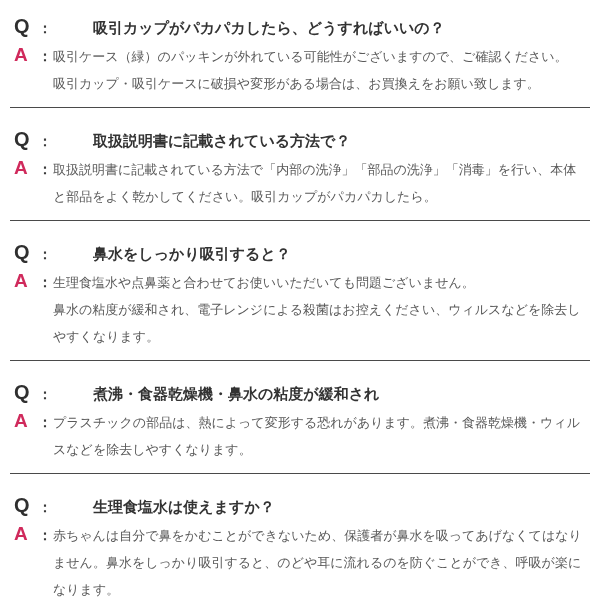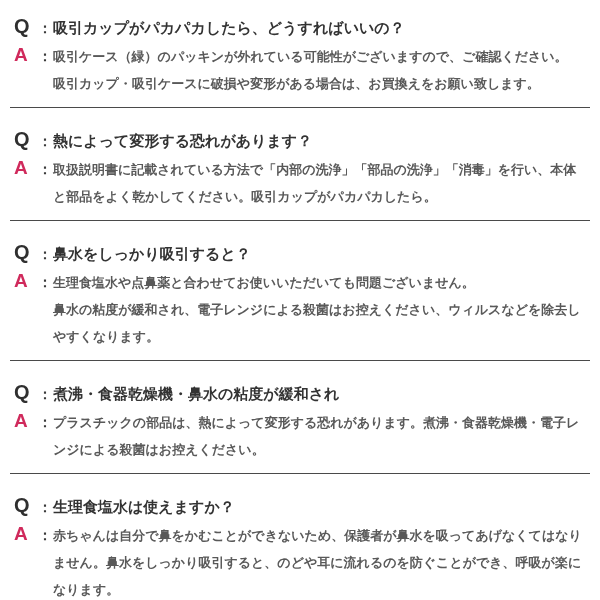--- a/index.html
+++ b/index.html
@@ -60,25 +60,26 @@
     font-weight: 700;
     color: var(--marker_colon);
     line-height: 1;
   }
   .q-text {
     flex: 1;
     font-size: 15px;
     font-weight: 700;
     color: var(--question_text);
     line-height: 24px;
+    margin-left: 40px;
   }
   .a-text {
     flex: 1;
     font-size: 13px;
-    font-weight: 700;
+    font-weight: 400;
     color: var(--answer_text);
     line-height: 27px;
     white-space: pre-line;
   }
 </style>
 </head>
 <body>
 
 <main class="faq">
 
@@ -95,21 +96,21 @@
 吸引カップ・吸引ケースに破損や変形がある場合は、お買換えをお願い致します。</div>
     </div>
   </section>
 
   <hr class="divider">
 
   <section class="faq-item">
     <div class="q-row">
       <span class="q-mark">Q</span>
       <span class="colon">：</span>
-      <span class="q-text">熱によって変形する恐れがあります？</span>
+      <span class="q-text">取扱説明書に記載されている方法で？</span>
     </div>
     <div class="a-row">
       <span class="a-mark">A</span>
       <span class="colon">：</span>
       <div class="a-text">取扱説明書に記載されている方法で「内部の洗浄」「部品の洗浄」「消毒」を行い、本体と部品をよく乾かしてください。吸引カップがパカパカしたら。</div>
     </div>
   </section>
 
   <hr class="divider">
 
@@ -131,21 +132,21 @@
 
   <section class="faq-item">
     <div class="q-row">
       <span class="q-mark">Q</span>
       <span class="colon">：</span>
       <span class="q-text">煮沸・食器乾燥機・鼻水の粘度が緩和され</span>
     </div>
     <div class="a-row">
       <span class="a-mark">A</span>
       <span class="colon">：</span>
-      <div class="a-text">プラスチックの部品は、熱によって変形する恐れがあります。煮沸・食器乾燥機・電子レンジによる殺菌はお控えください。</div>
+      <div class="a-text">プラスチックの部品は、熱によって変形する恐れがあります。煮沸・食器乾燥機・ウィルスなどを除去しやすくなります。</div>
     </div>
   </section>
 
   <hr class="divider">
 
   <section class="faq-item">
     <div class="q-row">
       <span class="q-mark">Q</span>
       <span class="colon">：</span>
       <span class="q-text">生理食塩水は使えますか？</span>

